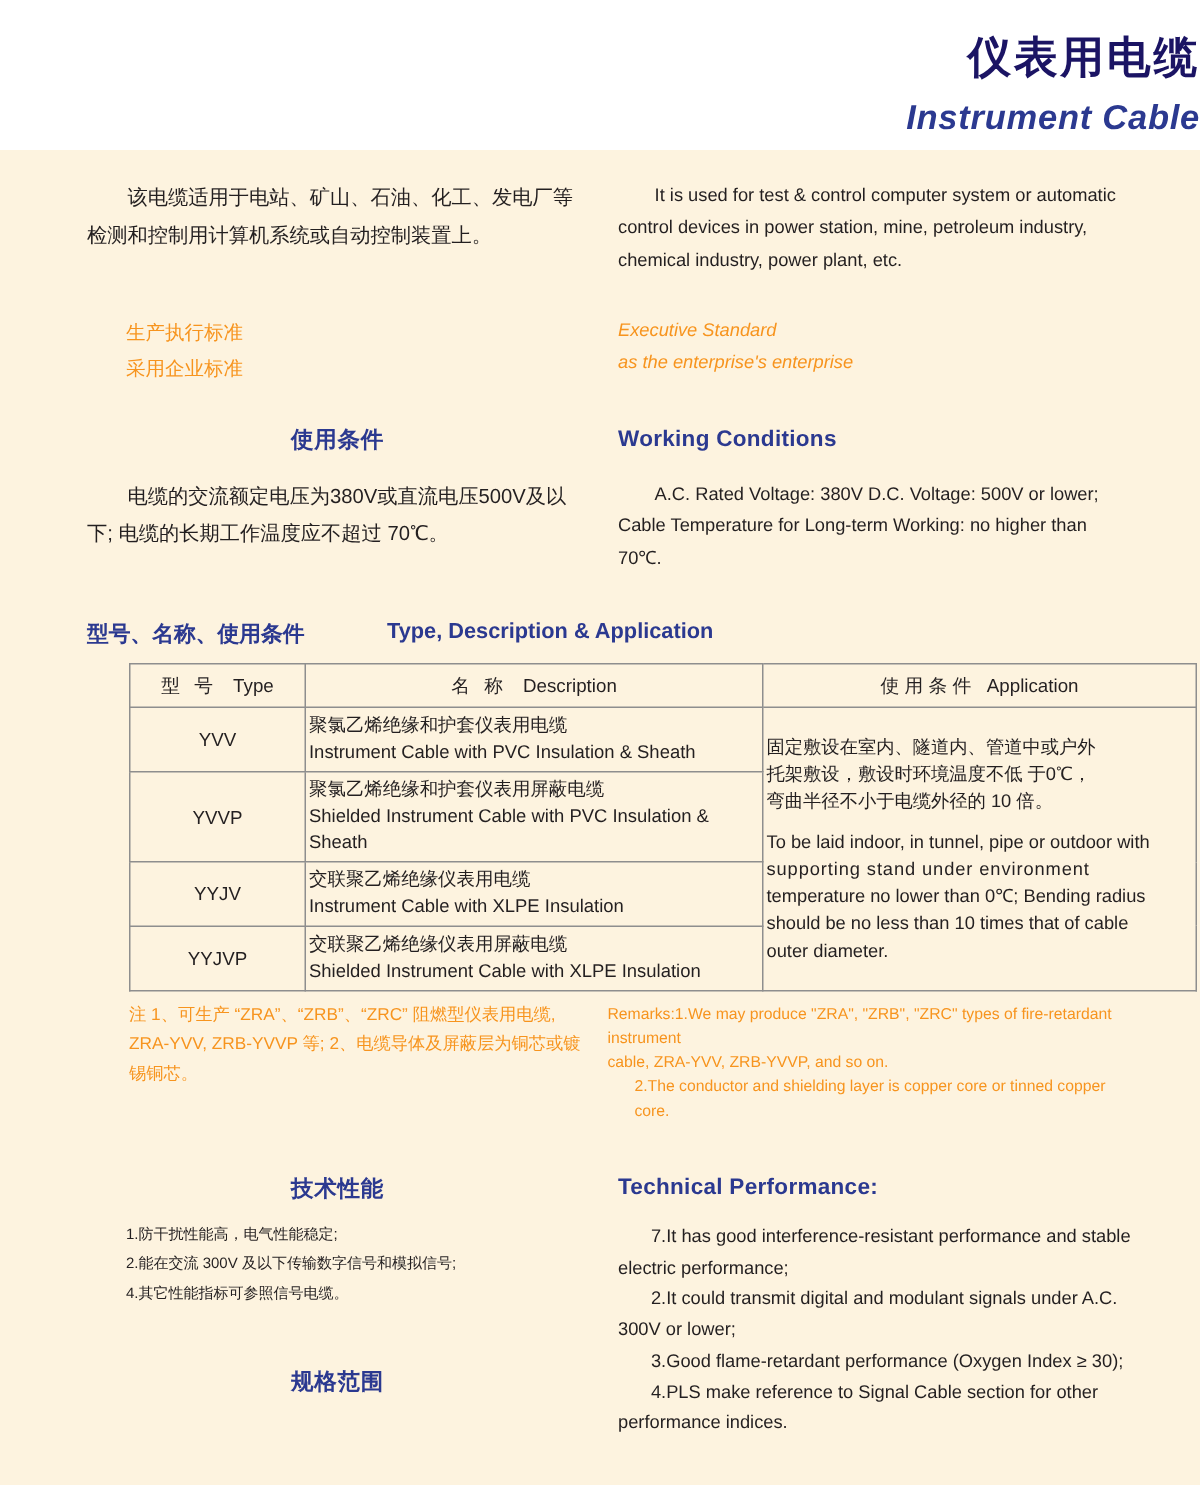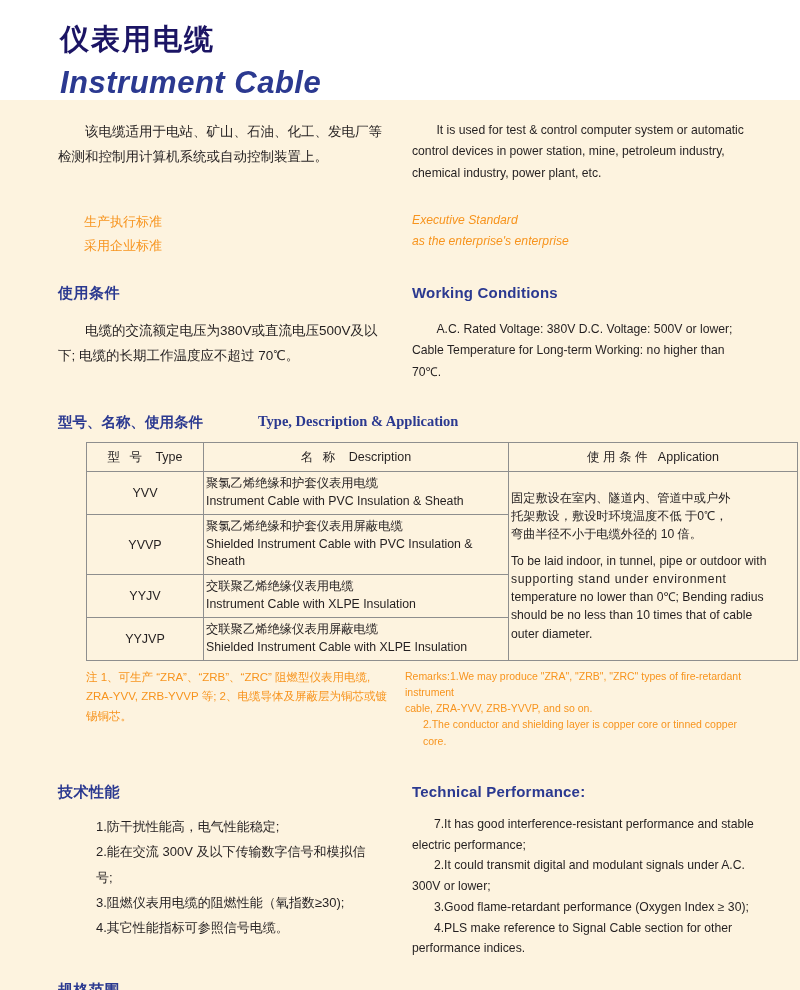--- a/index.html
+++ b/index.html
@@ -20,31 +20,32 @@
     height: 990px;
     position: relative;
     background: linear-gradient(to bottom, #ffffff 0px, #ffffff 100px, #fdf3df 100px, #fdf3df 990px);
     box-sizing: border-box;
   }
   .header {
     padding: 22px 0 0 60px;
     background: #ffffff;
     height: 100px;
     box-sizing: border-box;
+    text-align: right;
   }
   .title-cn {
     font-size: 29px;
     font-weight: bold;
     color: #1b1464;
     letter-spacing: 2px;
     line-height: 1.2;
     margin: 0;
   }
   .title-en {
-    font-size: 31px;
+    font-size: 23px;
     font-weight: bold;
     font-style: italic;
     color: #2b3990;
     margin: 8px 0 0 0;
     letter-spacing: 0.5px;
   }
   .body-wrap {
     padding: 0 46px 0 58px;
   }
   .cols {
@@ -86,20 +87,21 @@
     font-size: 12.2px;
     line-height: 1.75;
     font-style: italic;
   }
   .h-cn {
     color: #2b3990;
     font-size: 15px;
     font-weight: bold;
     margin: 0;
     letter-spacing: 0.5px;
+    text-align: center;
   }
   .h-en {
     color: #2b3990;
     font-size: 15px;
     font-weight: bold;
     margin: 0;
     letter-spacing: 0.2px;
   }
   .block-top { padding-top: 20px; }
 
@@ -111,21 +113,20 @@
   .section-title-row .st-cn {
     color: #2b3990;
     font-size: 14.5px;
     font-weight: bold;
     width: 200px;
   }
   .section-title-row .st-en {
     color: #2b3990;
     font-size: 14.5px;
     font-weight: bold;
-    font-family: Liberation Serif, serif;
   }
 
   table.spec {
     border-collapse: collapse;
     width: 712px;
     margin-left: 28px;
     background: transparent;
   }
   table.spec th, table.spec td {
     border: 1px solid #8e8e8e;
@@ -175,23 +176,23 @@
     color: #f7941e;
     font-size: 10.5px;
     line-height: 1.55;
     box-sizing: border-box;
     padding-left: 10px;
   }
   .notes-right .nr-line { display: block; }
   .notes-right .nr-indent { padding-left: 18px; }
 
   .list-cn {
-    font-size: 13px;
+    font-size: 10px;
     line-height: 1.95;
-    margin: 12px;
+    margin: 0;
     padding-left: 26px;
   }
   .list-cn .li { display: block; }
   .list-en {
     font-size: 12.2px;
     line-height: 1.7;
     margin: 0;
   }
   .list-en .li { display: block; text-indent: 1.8em; }
 
@@ -330,21 +331,20 @@
   </div>
 
   <div class="body-wrap" style="margin-top:34px;">
     <div class="cols">
 
       <div class="col-left">
         <div class="h-cn">技术性能</div>
         <div class="list-cn" style="margin-top:12px;">
           <span class="li">1.防干扰性能高，电气性能稳定;</span>
           <span class="li">2.能在交流 300V 及以下传输数字信号和模拟信号;</span>
-          <span class="li">3.阻燃仪表用电缆的阻燃性能（氧指数≥30);</span>
           <span class="li">4.其它性能指标可参照信号电缆。</span>
         </div>
 
         <div class="mini-sec" style="margin-top:40px;">
           <div class="h-cn">规格范围</div>
 
         </div>
 
       </div>
 

